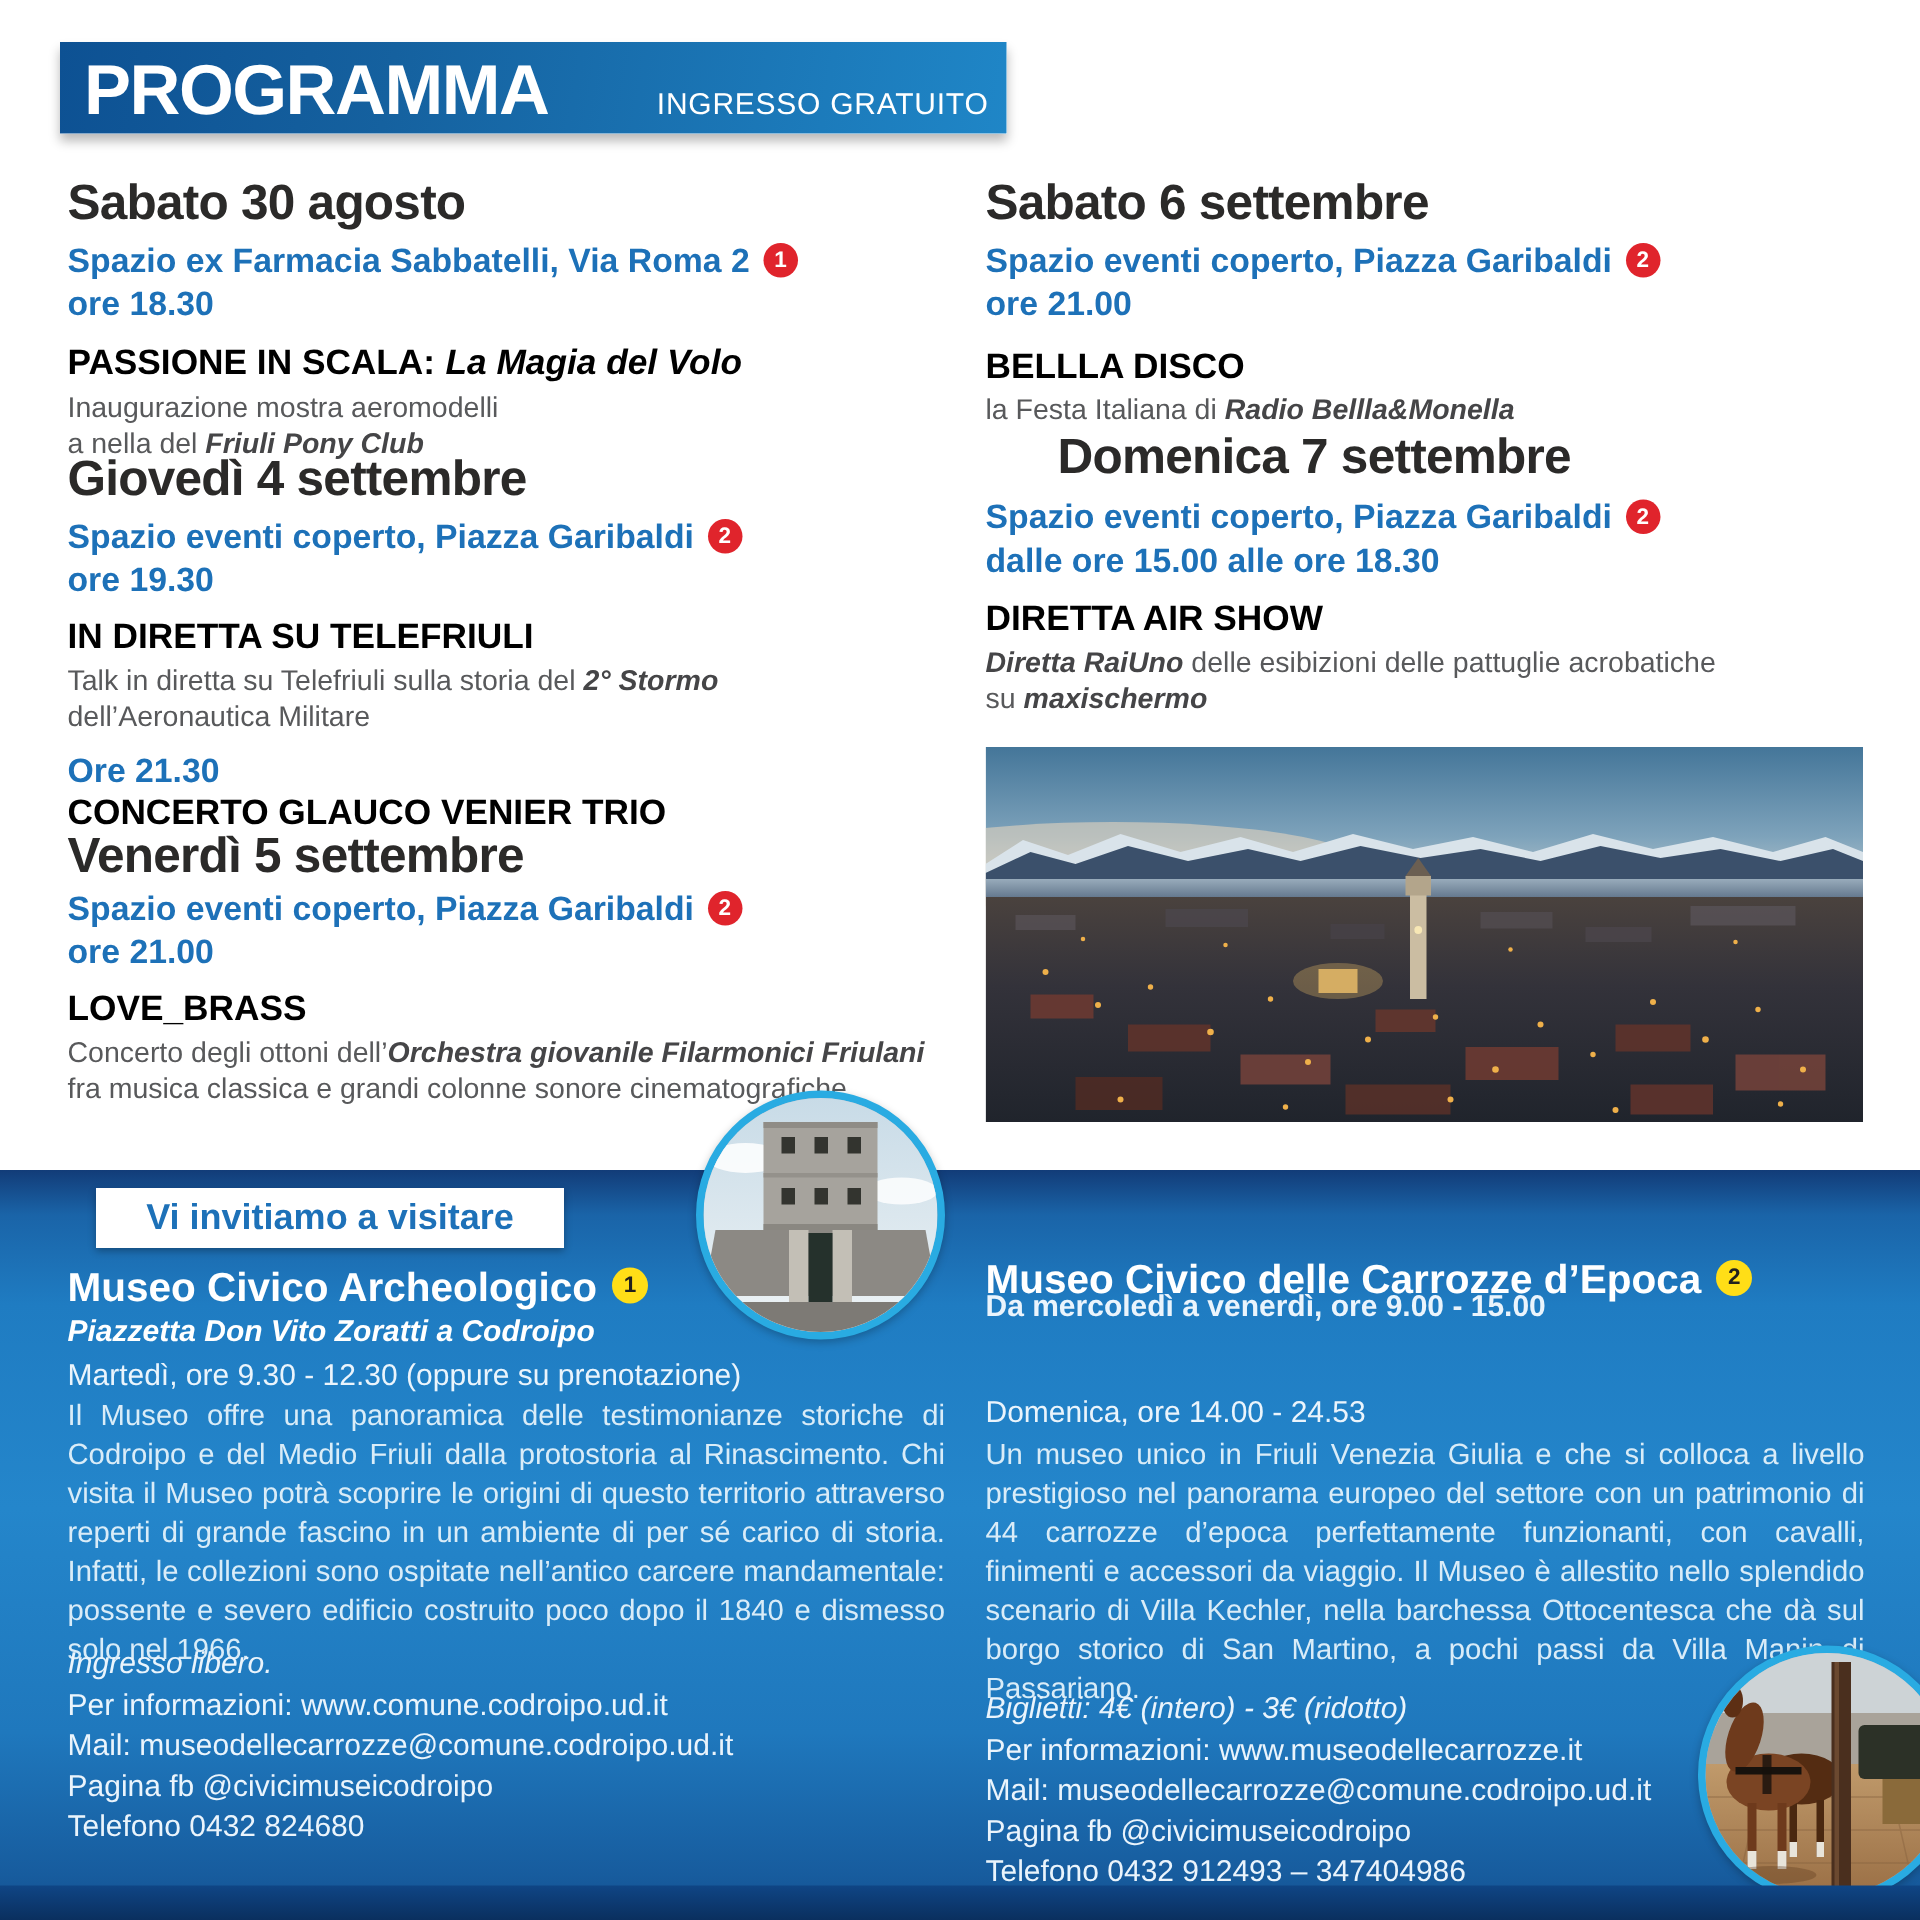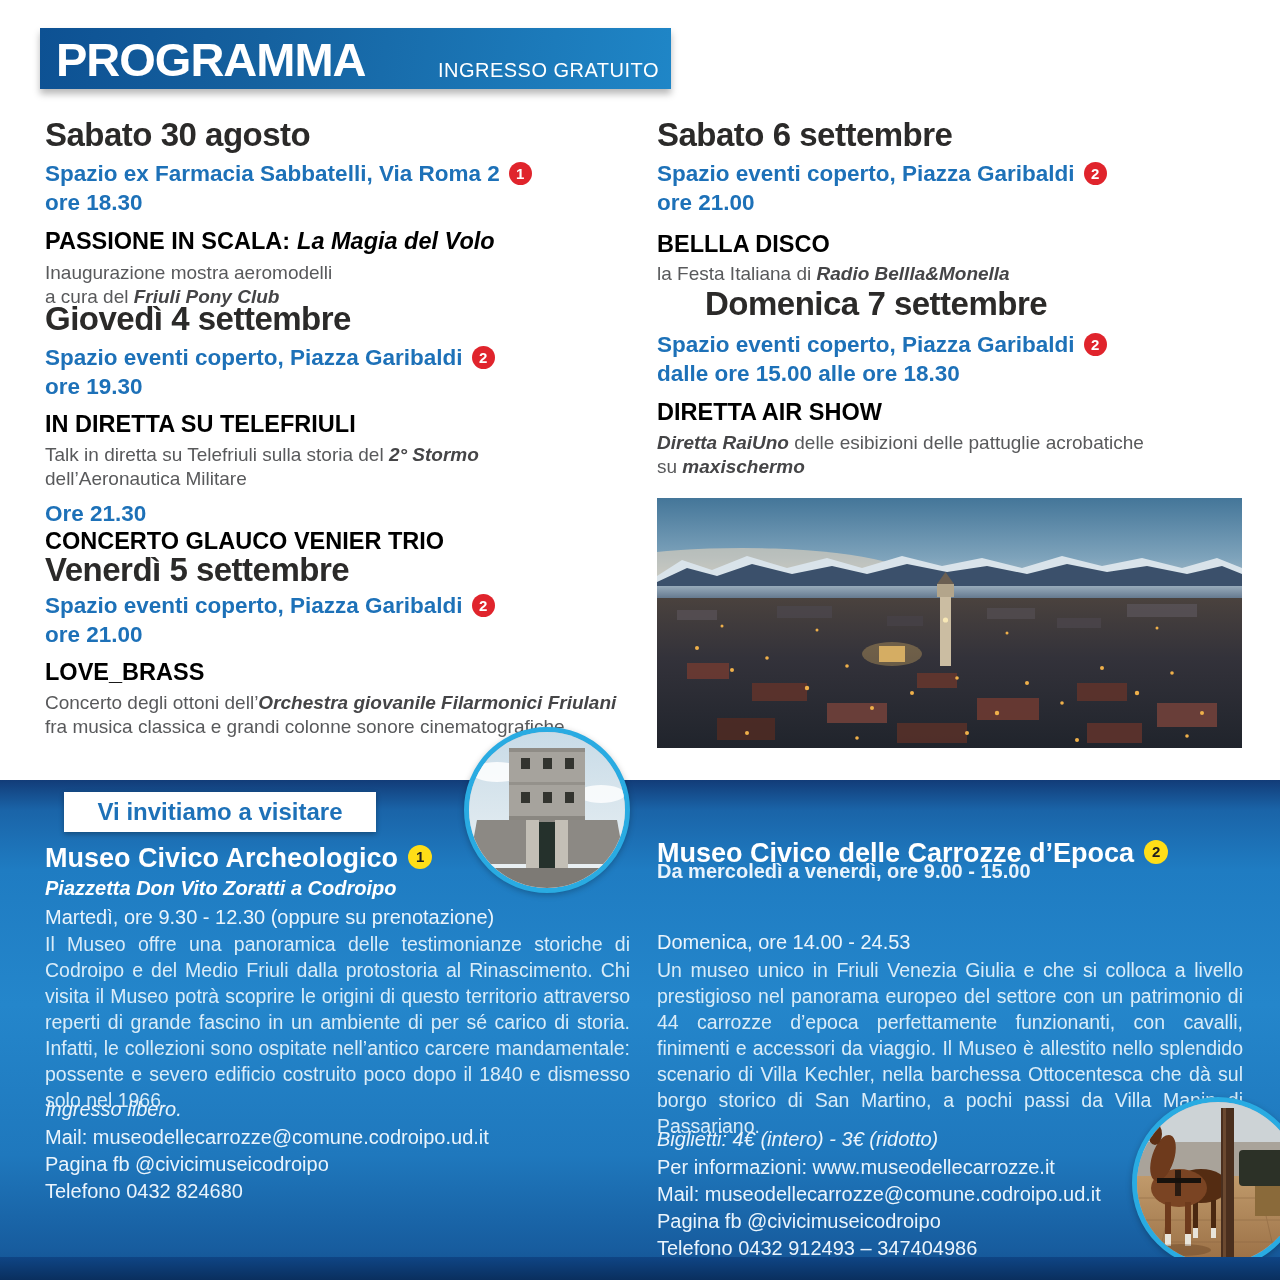--- a/index.html
+++ b/index.html
@@ -63,21 +63,21 @@
   <div class="abs date-h" style="left:45px;top:116px;">Sabato 30 agosto</div>
   <div class="abs venue" style="left:45px;top:161px;">
     <span>Spazio ex Farmacia Sabbatelli, Via Roma 2</span><span class="badge-red">1</span>
   </div>
   <div class="abs time" style="left:45px;top:190px;">ore 18.30</div>
   <div class="abs show" style="left:45px;top:228px;">
     <span>PASSIONE IN SCALA:</span><span class="em">La Magia del Volo</span>
   </div>
   <div class="abs desc" style="left:45px;top:262px;">Inaugurazione mostra aeromodelli</div>
   <div class="abs desc" style="left:45px;top:286px;">
-    <span>a cura del </span><span class="em">Friuli Pony Club</span>
+    <span>a nella del </span><span class="em">Friuli Pony Club</span>
   </div>
 
   <div class="abs date-h" style="left:45px;top:300px;">Giovedì 4 settembre</div>
   <div class="abs venue" style="left:45px;top:345px;">
     <span>Spazio eventi coperto, Piazza Garibaldi</span><span class="badge-red">2</span>
   </div>
   <div class="abs time" style="left:45px;top:374px;">ore 19.30</div>
   <div class="abs show" style="left:45px;top:411px;">IN DIRETTA SU TELEFRIULI</div>
   <div class="abs desc" style="left:45px;top:444px;">
     <span>Talk in diretta su Telefriuli sulla storia del </span><span class="em">2° Stormo</span>
@@ -208,20 +208,21 @@
   </div>
 
   <div class="abs mus-name" style="left:45px;top:843px;">
     <span>Museo Civico Archeologico</span><span class="badge-yellow">1</span>
   </div>
   <div class="abs mus-addr" style="left:45px;top:877px;">Piazzetta Don Vito Zoratti a Codroipo</div>
   <div class="abs mus-hours" style="left:45px;top:904px;">Martedì, ore 9.30 - 12.30 (oppure su prenotazione)</div>
   <div class="abs mus-desc" style="left:45px;top:931px;width:585px;">Il Museo offre una panoramica delle testimonianze storiche di Codroipo e del Medio Friuli dalla protostoria al Rinascimento. Chi visita il Museo potrà scoprire le origini di questo territorio attraverso reperti di grande fascino in un ambiente di per sé carico di storia. Infatti, le collezioni sono ospitate nell’antico carcere mandamentale: possente e severo edificio costruito poco dopo il 1840 e dismesso solo nel 1966.</div>
   <div class="abs mus-line italic" style="left:45px;top:1096px;">Ingresso libero.</div>
   <div class="abs" style="left:45px;top:1124px;">
+    <div class="mus-line">Per informazioni: www.comune.codroipo.ud.it</div>
     <div class="mus-line">Mail: museodellecarrozze@comune.codroipo.ud.it</div>
     <div class="mus-line">Pagina fb @civicimuseicodroipo</div>
     <div class="mus-line">Telefono 0432 824680</div>
   </div>
 
   <div class="abs mus-name" style="left:657px;top:838px;">
     <span>Museo Civico delle Carrozze d’Epoca</span><span class="badge-yellow">2</span>
   </div>
   <div class="abs mus-hours" style="left:657px;top:858px;font-weight:bold;">Da mercoledì a venerdì, ore 9.00 - 15.00</div>
   <div class="abs mus-hours" style="left:657px;top:929px;">Domenica, ore 14.00 - 24.53</div>

